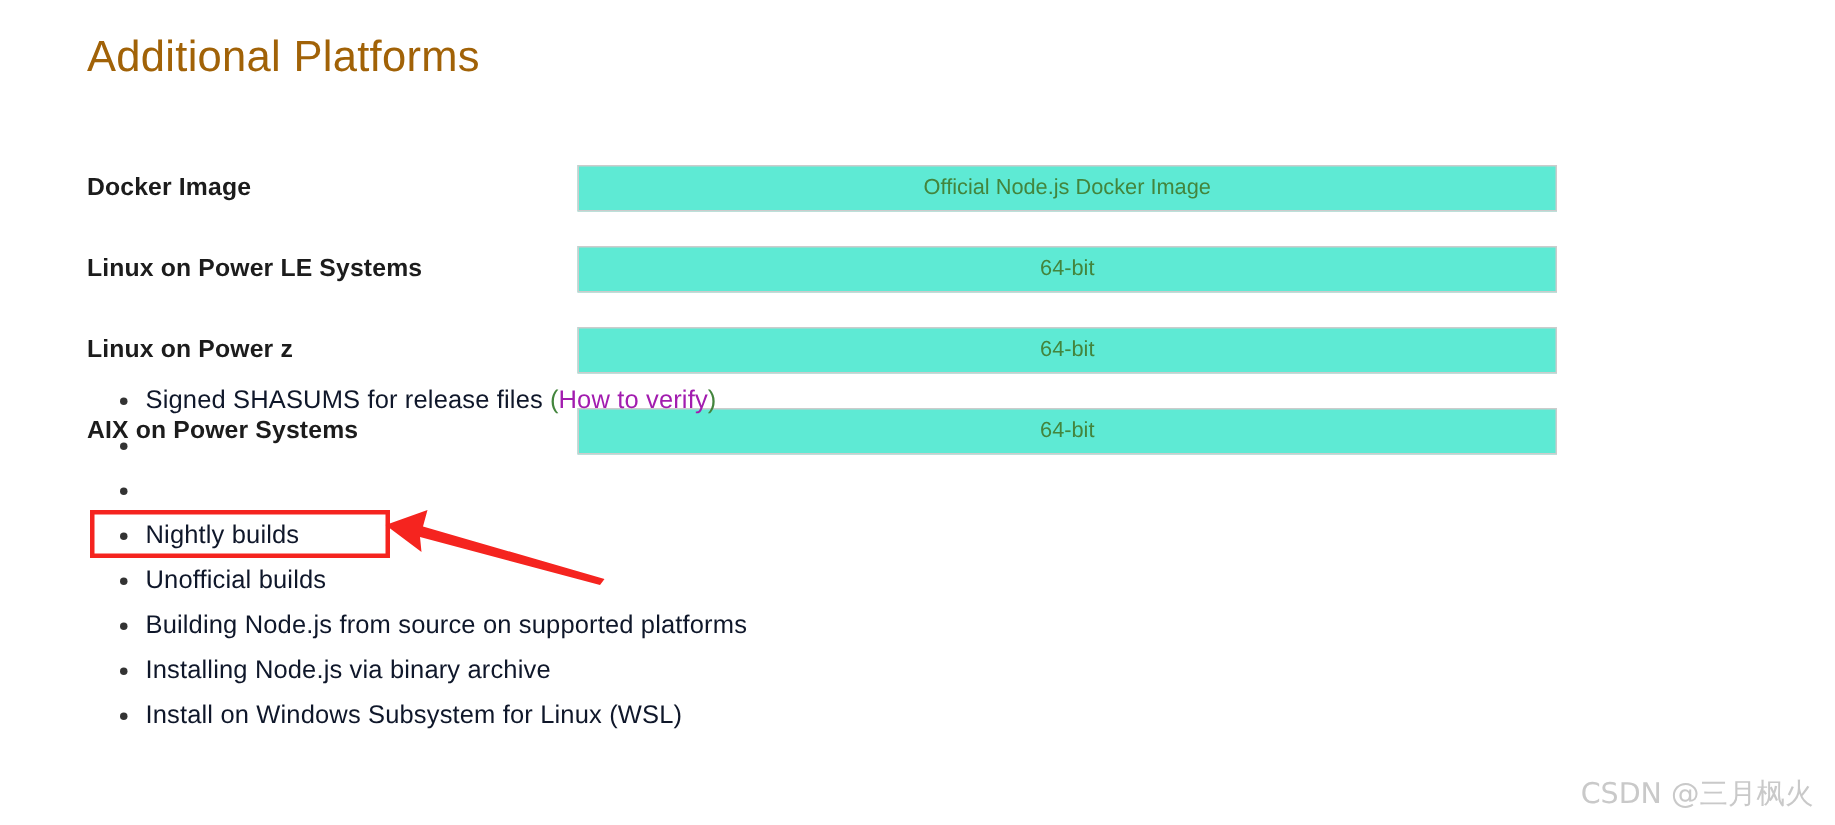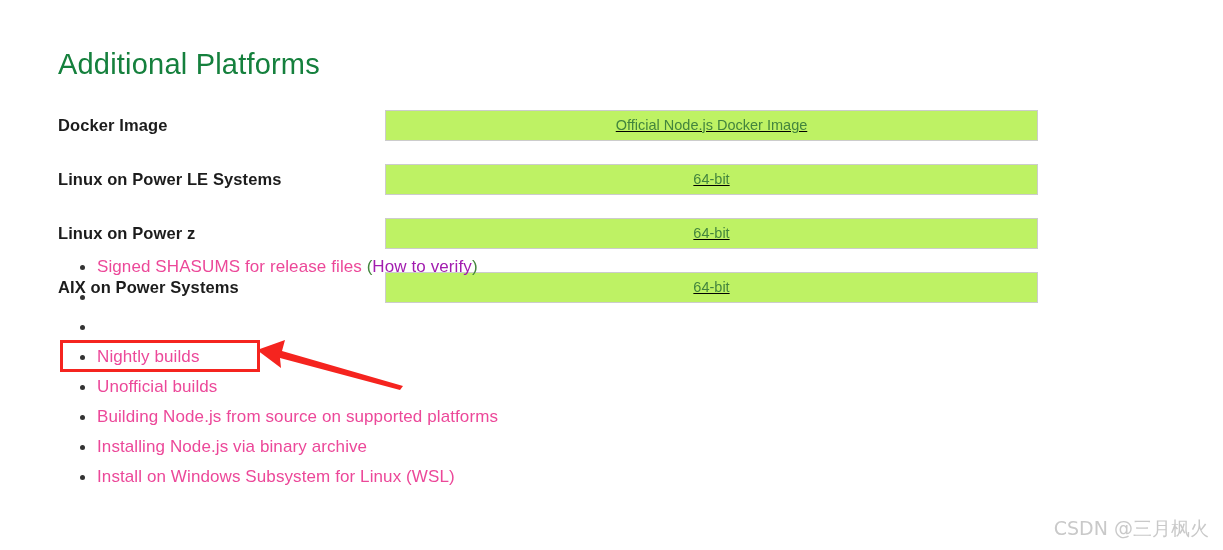--- a/index.html
+++ b/index.html
@@ -16,24 +16,23 @@
     -webkit-font-smoothing: antialiased;
   }
 
   
   .page-title {
     position: absolute;
     left: 58px;
     top: 22px;
     font-size: 29px;
     font-weight: 400;
-    color: #15803d;
+    color: #a16207;
     letter-spacing: 0.2px;
     white-space: nowrap;
-    margin-top: 26px;
   }
 
   
   .platform-table {
     position: absolute;
     left: 58px;
     top: 88px;
     width: 980px;
   }
   .platform-row {
@@ -50,26 +49,25 @@
     font-size: 16.5px;
     font-weight: bold;
     color: #1c1c1c;
     white-space: nowrap;
     letter-spacing: 0.1px;
   }
   .platform-cell {
     flex: 1 1 auto;
     height: 31px;
     border: 1px solid #cccccc;
-    background: #bef264;
+    background: #5eead4;
     display: flex;
     align-items: center;
     justify-content: center;
     box-sizing: border-box;
-    text-decoration: underline;
   }
   .platform-cell a {
     color: #43853d;
     font-size: 14.5px;
     text-decoration: none;
     white-space: nowrap;
   }
 
   
   .link-list {
@@ -91,21 +89,21 @@
   .link-list li .bullet {
     position: absolute;
     left: 22px;
     top: 13px;
     width: 5px;
     height: 5px;
     background: #333333;
     border-radius: 50%;
   }
   .link-list li a {
-    color: #ec4899;
+    color: #0f172a;
     font-size: 17px;
     text-decoration: none;
     letter-spacing: 0.1px;
   }
   .link-list li a.sub-link {
     color: #a21caf;
   }
   .paren {
     color: #43853d;
     font-size: 17px;

